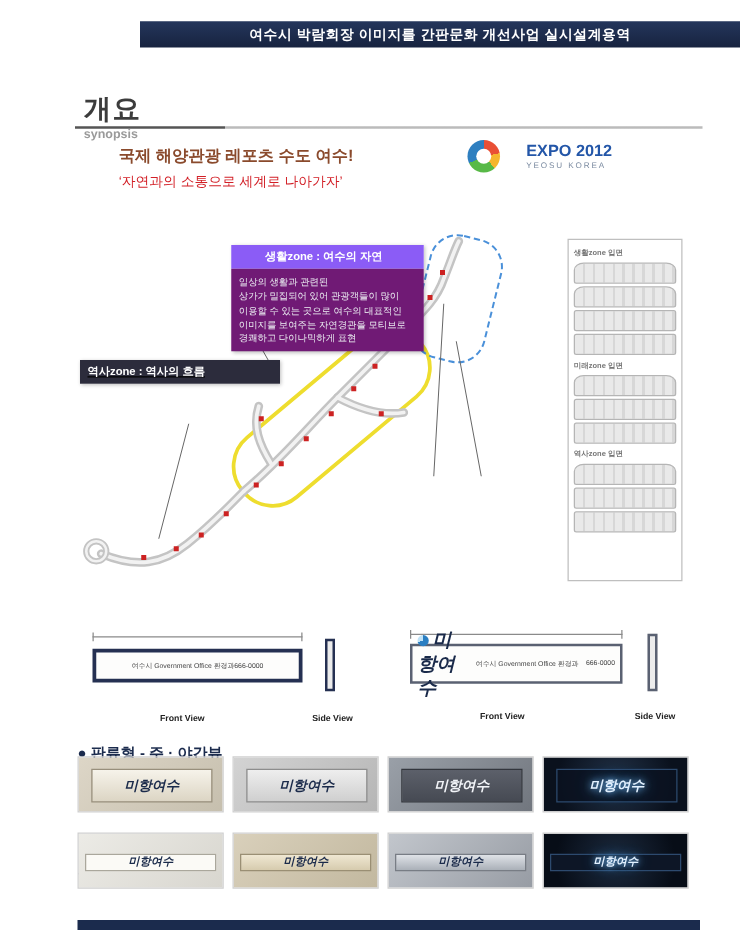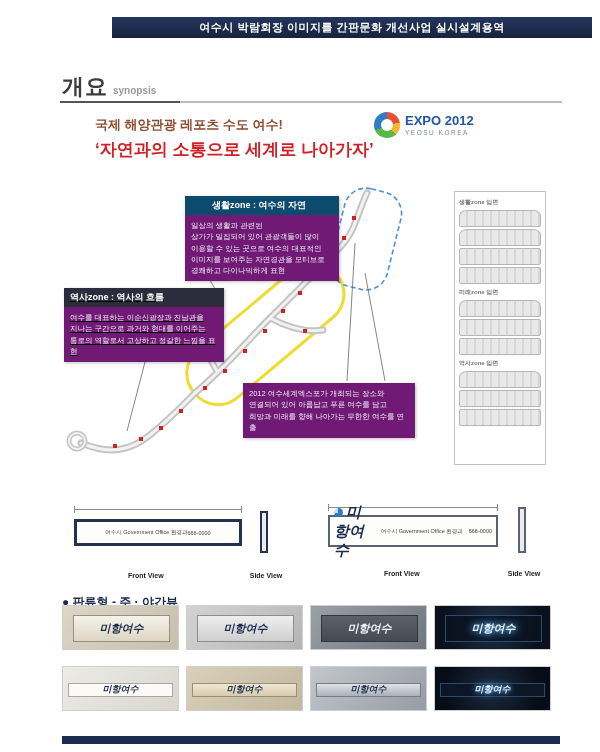--- a/index.html
+++ b/index.html
@@ -6,51 +6,51 @@
   .page{position:relative;width:600px;height:752px;background:#ffffff;
         font-family:"Liberation Sans",sans-serif;overflow:hidden;}
 
   
   .top-bar{position:absolute;left:112px;top:17px;width:480px;height:21px;
            background:linear-gradient(#24365c,#17233f);color:#fff;
            display:flex;align-items:center;justify-content:center;
            font-size:11px;font-weight:bold;letter-spacing:.5px;}
 
   
-  .overview{position:absolute;left:62px;top:72px;display:flex;align-items:baseline;}
+  .overview{position:absolute;left:62px;top:72px;display:flex;align-items:baseline;flex-direction:column;}
   .overview-title{font-size:22px;font-weight:bold;color:#3c3c3c;letter-spacing:1px;}
   .overview-sub{font-size:10px;font-weight:bold;color:#9a9a9a;margin-left:5px;}
   .divider{position:absolute;left:60px;top:101px;width:502px;height:2px;
            background:linear-gradient(90deg,#555 0 120px,#bbb 120px 100%);}
 
   
   .slogan{position:absolute;left:95px;top:116px;width:320px;text-align:left;}
   .slogan-1{font-size:13px;font-weight:bold;color:#8a4a2c;}
-  .slogan-2{font-size:17px;font-weight:bold;color:#d21f26;margin-top:4px;}
-
-  
-  .expo{position:absolute;left:374px;top:112px;display:flex;align-items:center;gap:5px;}
+  .slogan-2{font-size:11px;font-weight:normal;color:#d21f26;margin-top:4px;}
+
+  
+  .expo{position:absolute;left:374px;top:112px;display:flex;align-items:center;gap:21px;}
   .expo-icon{width:26px;height:26px;border-radius:50%;position:relative;
              background:conic-gradient(#e94f35 0 22%,#f5b52e 22% 38%,#58b947 38% 68%,#2e7fc0 68% 100%);}
   .expo-icon:after{content:"";position:absolute;left:7px;top:7px;width:12px;height:12px;
              border-radius:50%;background:#fff;}
   .expo-name{font-size:13px;font-weight:bold;color:#2356a8;line-height:1;}
   .expo-sub{font-size:6.5px;color:#7a8aa0;letter-spacing:1.5px;margin-top:2px;}
 
   
   .map-wrap{position:absolute;left:55px;top:183px;width:400px;height:292px;}
   .map-wrap svg{position:absolute;left:0;top:0;}
 
   
   .callout{position:absolute;box-shadow:1px 1px 3px rgba(0,0,0,.25);}
   .callout-header{color:#fff;font-weight:bold;font-size:9px;padding:3px 6px;}
   .callout-body{background:#701a75;color:#eceff3;font-size:7.5px;line-height:1.5;
                 padding:5px 6px;white-space:pre-line;}
   .callout.z1{left:185px;top:196px;width:154px;}
-  .callout.z1 .callout-header{background:#0c4a6e;padding-left:27px;}
+  .callout.z1 .callout-header{background:#8b5cf6;padding-left:27px;}
   .callout.z2{left:64px;top:288px;width:160px;text-decoration:underline;}
   .callout.z2 .callout-header{background:#2c2c3c;}
   .callout.z3{left:243px;top:383px;width:172px;}
   .callout.z3 .callout-header{background:#2a7ec2;}
 
   
   .elev-panel{position:absolute;left:454px;top:191px;width:92px;height:274px;
               border:1px solid #bfbfbf;background:#fff;box-sizing:border-box;
               padding:4px 4px;display:flex;flex-direction:column;gap:2px;}
   .elev-label{font-size:6px;color:#777;font-weight:bold;margin:2px 0 1px;}
@@ -200,28 +200,22 @@
   <div class="callout z1">
     <div class="callout-header">생활zone : 여수의 자연</div>
     <div class="callout-body">일상의 생활과 관련된
 상가가 밀집되어 있어 관광객들이 많이
 이용할 수 있는 곳으로 여수의 대표적인
 이미지를 보여주는 자연경관을 모티브로
 경쾌하고 다이나믹하게 표현</div>
   </div>
   <div class="callout z2">
     <div class="callout-header">역사zone : 역사의 흐름</div>
-    <div class="callout-body">여수를 대표하는 이순신광장과 진남관을
-지나는 구간으로 과거와 현대를 이어주는
-통로의 역할로서 고상하고 정갈한 느낌을 표현</div>
   </div>
   <div class="callout z3">
-    <div class="callout-body">2012 여수세계엑스포가 개최되는 장소와
-연결되어 있어 아름답고 푸른 여수를 담고
-희망과 미래를 향해 나아가는 무한한 여수를 연출</div>
   </div>
 
   <div class="elev-panel">
     <div class="elev-label">생활zone 입면</div>
     <div class="elev-strip wave"></div>
     <div class="elev-strip wave"></div>
     <div class="elev-strip"></div>
     <div class="elev-strip"></div>
     <div class="elev-label">미래zone 입면</div>
     <div class="elev-strip wave"></div>

